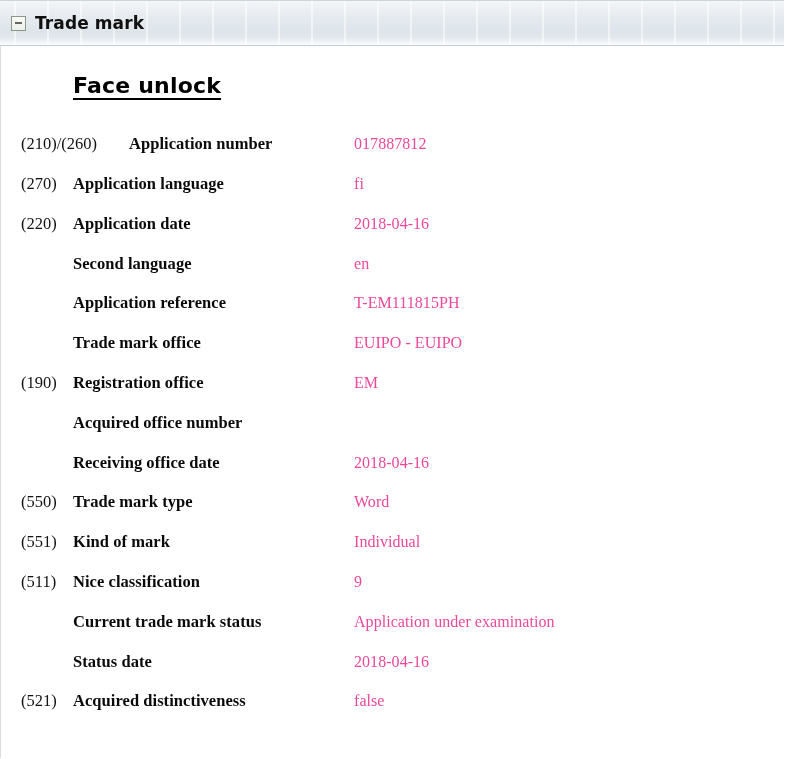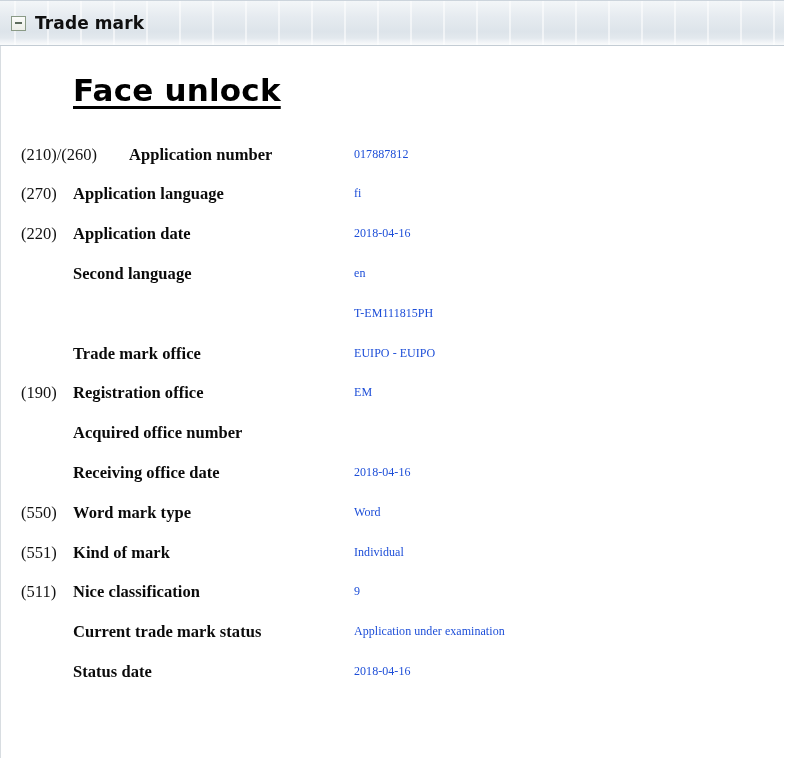--- a/index.html
+++ b/index.html
@@ -97,21 +97,21 @@
     border-left: 1px solid #d8dde1;
     background: #ffffff;
   }
 
   .mark-title-wrap {
     padding-top: 27px;
     padding-left: 72px;
   }
   .mark-title {
     display: inline-block;
-    font-size: 31px;
+    font-size: 22px;
     font-weight: bold;
     color: #000000;
     text-decoration: underline;
     text-underline-offset: 5px;
     letter-spacing: 0.2px;
     line-height: 1.15;
   }
 
   .fields {
     margin-top: 26px;
@@ -146,23 +146,23 @@
 
   
   .field-row.wide-inid .field-label {
     left: 128px;
   }
 
   .field-value {
     position: absolute;
     left: 353px;
     top: 0;
-    font-size: 12px;
+    font-size: 16px;
     font-weight: normal;
-    color: #1d4ed8;
+    color: #ec4899;
     letter-spacing: 0.05px;
   }
 </style>
 </head>
 <body>
 
 <div class="panel">
 
   <div class="panel-header">
     <span class="collapse-toggle">
@@ -193,20 +193,21 @@
           <span class="field-label">Application date</span>
           <span class="field-value">2018-04-16</span>
         </div>
         <div class="field-row">
           <span class="inid"></span>
           <span class="field-label">Second language</span>
           <span class="field-value">en</span>
         </div>
         <div class="field-row">
           <span class="inid"></span>
+          <span class="field-label">Application reference</span>
           <span class="field-value">T-EM111815PH</span>
         </div>
         <div class="field-row">
           <span class="inid"></span>
           <span class="field-label">Trade mark office</span>
           <span class="field-value">EUIPO - EUIPO</span>
         </div>
         <div class="field-row">
           <span class="inid">(190)</span>
           <span class="field-label">Registration office</span>
@@ -216,21 +217,21 @@
           <span class="inid"></span>
           <span class="field-label">Acquired office number</span>
         </div>
         <div class="field-row">
           <span class="inid"></span>
           <span class="field-label">Receiving office date</span>
           <span class="field-value">2018-04-16</span>
         </div>
         <div class="field-row">
           <span class="inid">(550)</span>
-          <span class="field-label">Word mark type</span>
+          <span class="field-label">Trade mark type</span>
           <span class="field-value">Word</span>
         </div>
         <div class="field-row">
           <span class="inid">(551)</span>
           <span class="field-label">Kind of mark</span>
           <span class="field-value">Individual</span>
         </div>
         <div class="field-row">
           <span class="inid">(511)</span>
           <span class="field-label">Nice classification</span>
@@ -239,16 +240,21 @@
         <div class="field-row">
           <span class="inid"></span>
           <span class="field-label">Current trade mark status</span>
           <span class="field-value">Application under examination</span>
         </div>
         <div class="field-row">
           <span class="inid"></span>
           <span class="field-label">Status date</span>
           <span class="field-value">2018-04-16</span>
         </div>
+        <div class="field-row">
+          <span class="inid">(521)</span>
+          <span class="field-label">Acquired distinctiveness</span>
+          <span class="field-value">false</span>
+        </div>
       </div>
 
   </div>
 </div>
 
 </body></html>

